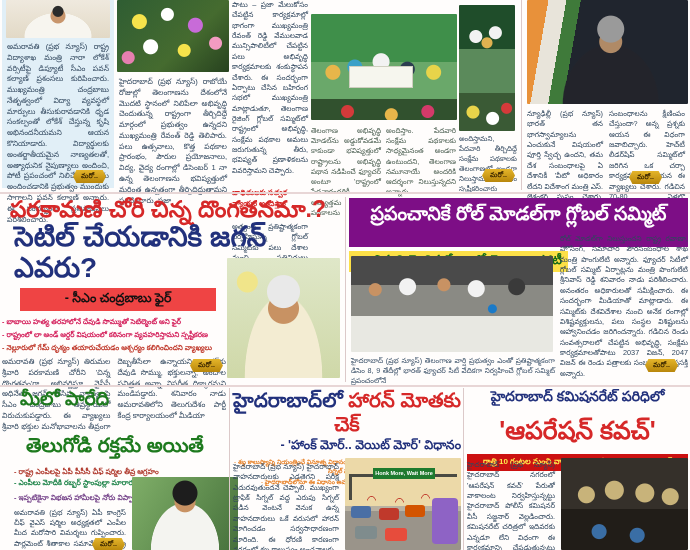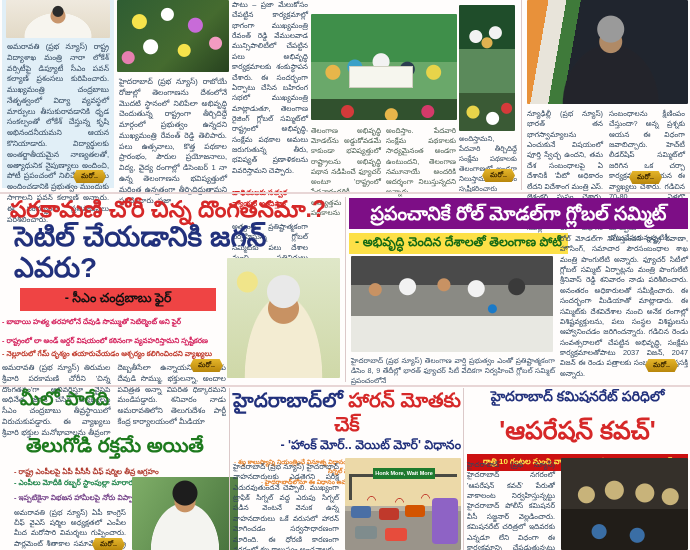--- a/index.html
+++ b/index.html
@@ -105,32 +105,32 @@
     <h1 style="color:#22317c;font-size:28px;line-height:1.1;padding-left:12px;">సెటిల్ చేయడానికి జగన్ ఎవరు?</h1>
     <div style="margin:4px 0 0 18px;width:196px;background:#ef4444;text-align:center;
                 font-weight:bold;font-size:12.5px;color:#111;padding:3px 0;">- సీఎం చంద్రబాబు ఫైర్</div>
     <div class="photo abs" style="left:225px;top:62px;width:113px;height:120px;background:
            radial-gradient(circle at 50% 28%, #e9e9e9 0 16px, transparent 17px),
            radial-gradient(circle at 50% 42%, #c89263 0 15px, transparent 16px),
            radial-gradient(ellipse at 50% 100%, #f3ecd2 0 48%, transparent 49%),
            radial-gradient(circle at 18% 20%, #f0e58a 0 10px, transparent 11px),
            linear-gradient(#dfe7c8,#cfd8a8);"></div>
     <div style="margin-top:6px;width:224px;">
-      <p class="bullet" style="font-size:7.2px;color:#d41e5a;margin-bottom:9px;">- బాబాయి హత్య తరహాలోనే దేవుడి సొమ్ముతో సెటిల్మెంట్ అని ఫైర్</p>
+      <p class="bullet" style="font-size:7.2px;color:#d41e5a;margin-bottom:3px;">- బాబాయి హత్య తరహాలోనే దేవుడి సొమ్ముతో సెటిల్మెంట్ అని ఫైర్</p>
       <p class="bullet" style="font-size:7.2px;color:#d41e5a;margin-bottom:3px;">- రాష్ట్రంలో లా అండ్ ఆర్డర్ విషయంలో కఠినంగా వ్యవహరిస్తామని స్పష్టీకరణ</p>
       <p class="bullet" style="font-size:7.2px;color:#c0392b;margin-bottom:4px;">- నెల్లూరులో గేమ్ దృశ్యం తయారుచేయడం ఆశ్చర్యం కలిగించిందని వ్యాఖ్యలు</p>
     </div>
     <p class="body-txt" style="width:224px;column-count:2;column-gap:7px;">అమరావతి (ప్రభ న్యూస్) తిరుమల శ్రీవారి పరకామణి చోరీని 'చిన్న దొంగతనం'గా అభివర్ణిస్తూ వైసీపీ అధినేత జగన్ చేసిన వ్యాఖ్యలపై సీఎం చంద్రబాబు తీవ్రస్థాయిలో విరుచుకుపడ్డారు. ఈ వ్యాఖ్యలు శ్రీవారి భక్తుల మనోభావాలను తీవ్రంగా దెబ్బతీసేలా ఉన్నాయని, జగన్‌కు దేవుడి సొమ్ము, భక్తులన్నా, అందాల పవిత్రత అన్నా విపరీత ధిక్కారమని మండిపడ్డారు. శనివారం నాడు అమరావతిలోని తెలుగుదేశం పార్టీ కేంద్ర కార్యాలయంలో మీడియా</p>
     <span class="more-btn abs" style="left:188px;top:163px;">మరో..</span>
   </article>
 
   <div class="vdiv abs" style="left:345px;top:197px;height:185px;"></div>
 
   <article class="abs" style="left:349px;top:198px;width:339px;height:184px;">
-    <h2 class="center" style="background:#7d0e86;color:#ffffff;font-size:19px;line-height:31px;height:31px;">ప్రపంచానికే రోల్ మోడల్‌గా గ్లోబల్ సమ్మిట్</h2>
+    <h2 class="center" style="background:#7d0e86;color:#ffffff;font-size:19px;line-height:31px;height:49px;">ప్రపంచానికే రోల్ మోడల్‌గా గ్లోబల్ సమ్మిట్</h2>
     <div style="margin-top:4px;display:inline-block;background:#fde047;color:#156a15;
                 font-weight:bold;font-size:12.5px;padding:2px 6px;">- అభివృద్ధి చెందిన దేశాలతో తెలంగాణ పోటీ</div>
     <p class="body-txt abs" style="right:0;top:36px;width:128px;font-size:7.3px;">రోల్ మోడల్‌గా నిలుస్తుందని రాష్ట్ర రవాణా, హౌసింగ్, సమాచార పౌరసంబంధాల శాఖ మంత్రి పొంగులేటి అన్నారు. ఫ్యూచర్ సిటీలో గ్లోబల్ సమ్మిట్ ఏర్పాట్లను మంత్రి పొంగులేటి శ్రీనివాస్ రెడ్డి శనివారం నాడు పరిశీలించారు. అనంతరం అధికారులతో సమీక్షించారు. ఈ సందర్భంగా మీడియాతో మాట్లాడారు. ఈ సమ్మిట్‌కు దేశవిదేశాల నుంచి అనేక రంగాల్లో విశిష్టవ్యక్తులను, పలు సంస్థల విశిష్టులను ఆహ్వానించడం జరిగిందన్నారు. గడిచిన రెండు సంవత్సరాలలో చేపట్టిన అభివృద్ధి, సంక్షేమ కార్యక్రమాలతోపాటు 2037 విజన్, 2047 విజన్ ఈ రెండు పత్రాలకు సంబంధించిన ప్రసక్తి అన్నారు.</p>
     <div class="photo abs" style="left:2px;top:58px;width:202px;height:96px;background:
            radial-gradient(circle at 12% 35%, #c89263 0 6px, transparent 7px),
            radial-gradient(circle at 28% 32%, #f2f2f2 0 8px, transparent 9px),
            radial-gradient(circle at 46% 30%, #c89263 0 6px, transparent 7px),
            radial-gradient(circle at 62% 34%, #f2f2f2 0 8px, transparent 9px),
            radial-gradient(circle at 82% 32%, #3a3a3a 0 8px, transparent 9px),
            radial-gradient(circle at 70% 55%, #1a7ac8 0 4px, transparent 5px),

